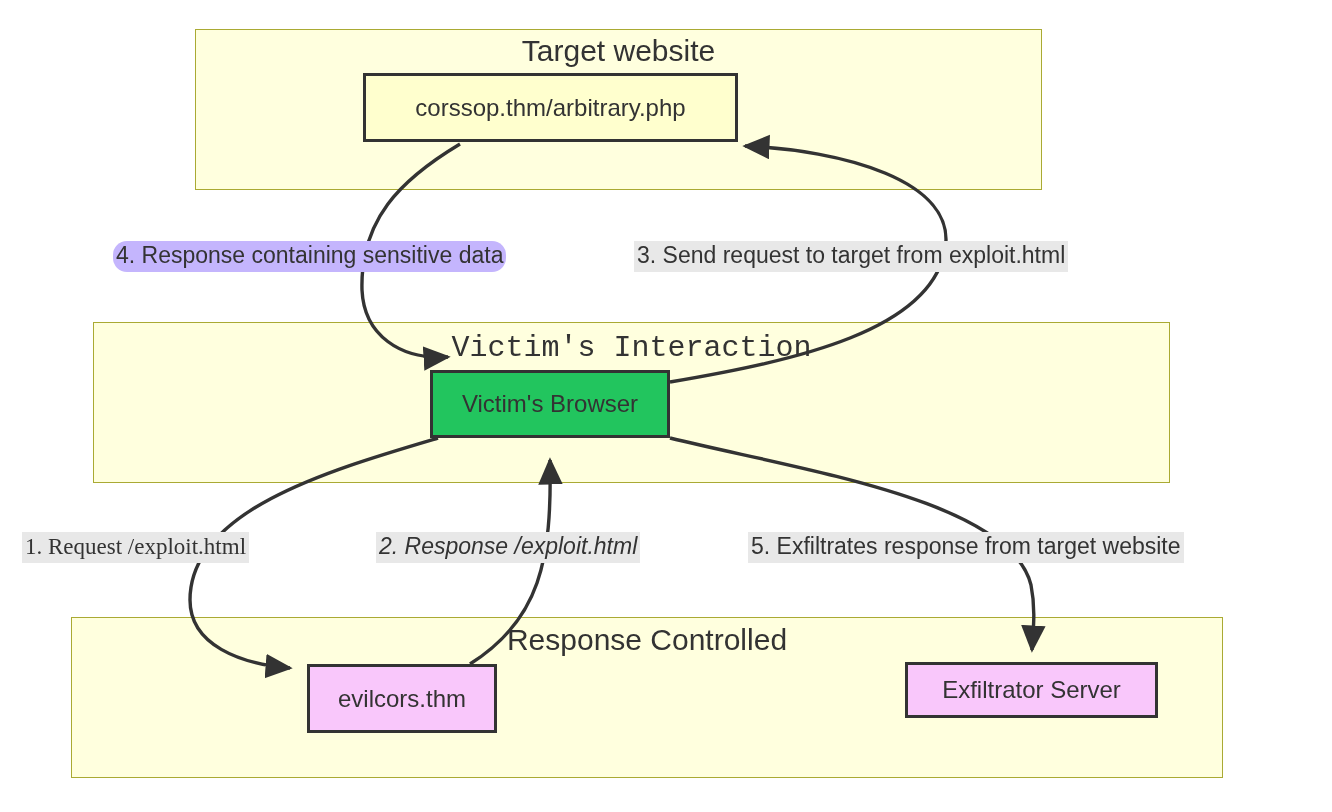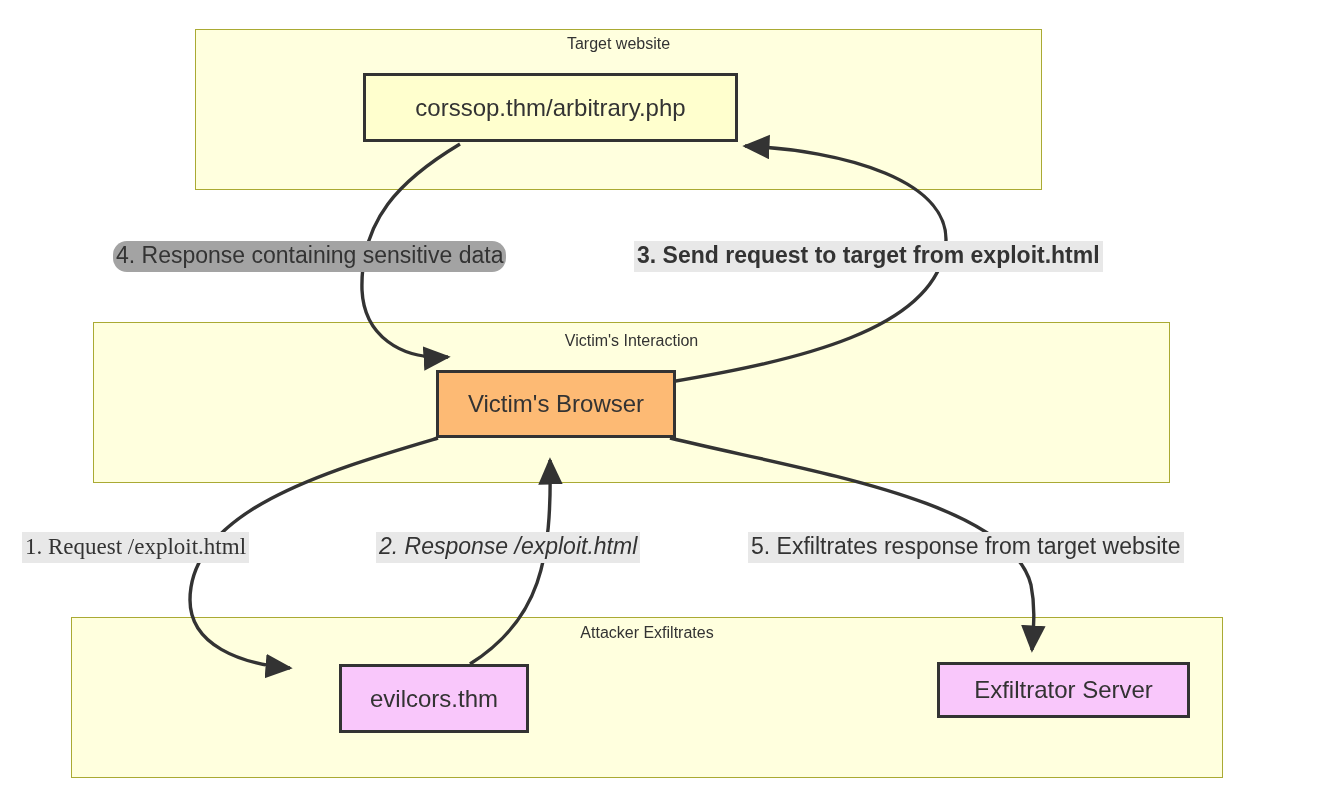--- a/index.html
+++ b/index.html
@@ -28,21 +28,21 @@
   }
   .cluster {
     position: absolute;
     background: #ffffde;
     border: 1.6px solid #aaaa33;
     box-sizing: border-box;
   }
   .cluster-label {
     position: absolute;
     text-align: center;
-    font-size: 16px;
+    font-size: 30px;
     color: #333333;
     white-space: nowrap;
     line-height: 1;
   }
   .node {
     position: absolute;
     box-sizing: border-box;
     border: 3px solid #333333;
     display: flex;
     align-items: center;
@@ -53,21 +53,20 @@
     z-index: 3;
   }
   .node-target {
     background: #ffffce;
   }
   .node-browser {
     background: #bbfcfc;
   }
   .node-attacker {
     background: #f9c7fb;
-    margin-left: 32px;
   }
   .edge-label {
     position: absolute;
     background: #e8e8e8;
     color: #333333;
     font-size: 23px;
     white-space: nowrap;
     line-height: 1;
     padding: 3px 3px 5px 3px;
     z-index: 4;
@@ -77,42 +76,42 @@
 </head>
 <body>
 
 <div id="diagram-root">
 
   <div class="cluster" style="left: 195px; top: 29px; width: 847px; height: 161px; background: rgb(255, 255, 222); border-color: rgb(170, 170, 51);"></div>
   <div class="cluster" style="left: 93px; top: 322px; width: 1077px; height: 161px; background: rgb(255, 255, 222); border-color: rgb(170, 170, 51);"></div>
   <div class="cluster" style="left: 71px; top: 617px; width: 1152px; height: 161px; background: rgb(255, 255, 222); border-color: rgb(170, 170, 51);"></div>
 
   <div class="cluster-label" style="left: 195px; top: 36px; width: 847px;">Target website</div>
-  <div class="cluster-label" style="left: 93px; top: 333px; width: 1077px;">Victim's Interaction</div>
-  <div class="cluster-label" style="left: 71px; top: 625px; width: 1152px;">Attacker Exfiltrates</div>
+  <div class="cluster-label" style="left: 93px; top: 333px; width: 1077px; font-family: Liberation Mono, monospace;">Victim's Interaction</div>
+  <div class="cluster-label" style="left: 71px; top: 625px; width: 1152px;">Response Controlled</div>
 
   <svg id="edges" viewBox="0 0 1332 812">
     <defs>
       <marker id="arrowhead" markerWidth="9" markerHeight="9" refX="7.2" refY="3.6" orient="auto" markerUnits="strokeWidth">
         <path d="M 0 0 L 8 3.6 L 0 7.2 z" fill="#333333"></path>
       </marker>
     </defs>
     <g id="edge-paths" fill="none" stroke="#333333" stroke-width="3.4" marker-end="url(#arrowhead)">
         <path d="M 438 438 C 330 470, 190 510, 190 600 C 190 645, 240 664, 290 668" stroke="#333333"></path>
         <path d="M 470 664 C 540 620, 552 560, 550 460" stroke="#333333"></path>
         <path d="M 670 382 C 800 360, 930 330, 945 250 C 958 180, 840 150, 745 146" stroke="#333333"></path>
         <path d="M 460 144 C 400 180, 360 220, 362 290 C 364 335, 400 360, 448 357" stroke="#333333"></path>
         <path d="M 670 438 C 800 470, 1010 500, 1031 585 C 1036 610, 1033 632, 1032 650" stroke="#333333"></path>
       </g>
   </svg>
 
   <div class="node node-target" style="left: 363px; top: 73px; width: 375px; height: 69px; background: rgb(255, 255, 206); border-color: rgb(51, 51, 51);">corssop.thm/arbitrary.php</div>
-  <div class="node node-browser" style="left: 430px; top: 370px; width: 240px; height: 68px; background: #fdba74; border-color: rgb(51, 51, 51); margin-left: 6px;">Victim's Browser</div>
+  <div class="node node-browser" style="left: 430px; top: 370px; width: 240px; height: 68px; background: #22c55e; border-color: rgb(51, 51, 51);">Victim's Browser</div>
   <div class="node node-attacker" style="left: 307px; top: 664px; width: 190px; height: 69px; background: rgb(249, 199, 251); border-color: rgb(51, 51, 51);">evilcors.thm</div>
   <div class="node node-attacker" style="left: 905px; top: 662px; width: 253px; height: 56px; background: rgb(249, 199, 251); border-color: rgb(51, 51, 51);">Exfiltrator Server</div>
 
-  <div class="edge-label" style="left: 113px; top: 241px; background: #a3a3a3; border-radius: 14px;">4. Response containing sensitive data</div>
-  <div class="edge-label" style="left: 634px; top: 241px; background: rgb(232, 232, 232); font-weight: bold;">3. Send request to target from exploit.html</div>
+  <div class="edge-label" style="left: 113px; top: 241px; background: #c4b5fd; border-radius: 14px;">4. Response containing sensitive data</div>
+  <div class="edge-label" style="left: 634px; top: 241px; background: rgb(232, 232, 232);">3. Send request to target from exploit.html</div>
   <div class="edge-label" style="left: 22px; top: 532px; background: rgb(232, 232, 232); font-family: Liberation Serif, serif;">1. Request /exploit.html</div>
   <div class="edge-label" style="left: 376px; top: 532px; background: rgb(232, 232, 232); font-style: italic;">2. Response /exploit.html</div>
   <div class="edge-label" style="left: 748px; top: 532px; background: rgb(232, 232, 232); text-align: center;">5. Exfiltrates response from target website</div>
 
 </div>
 
 </body></html>

